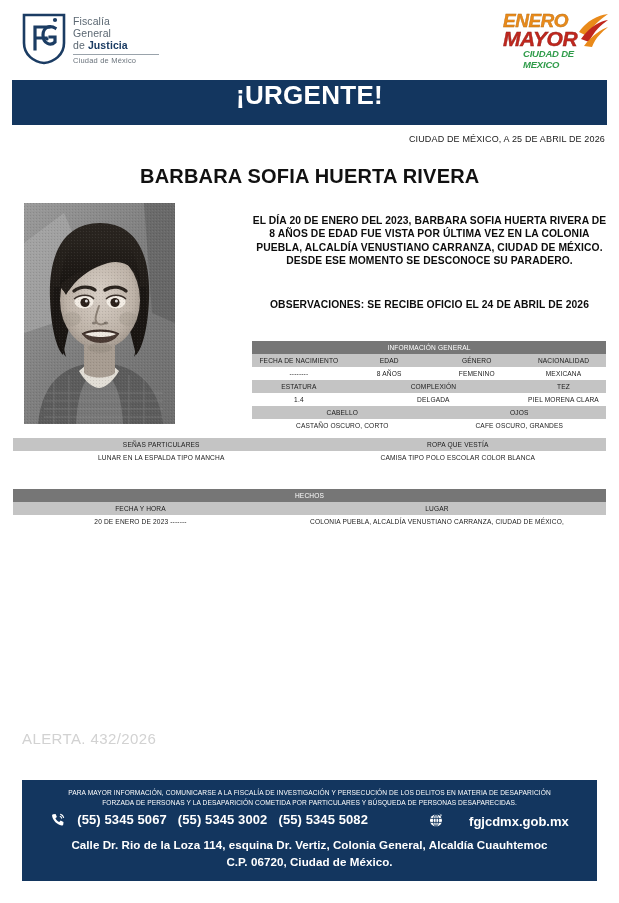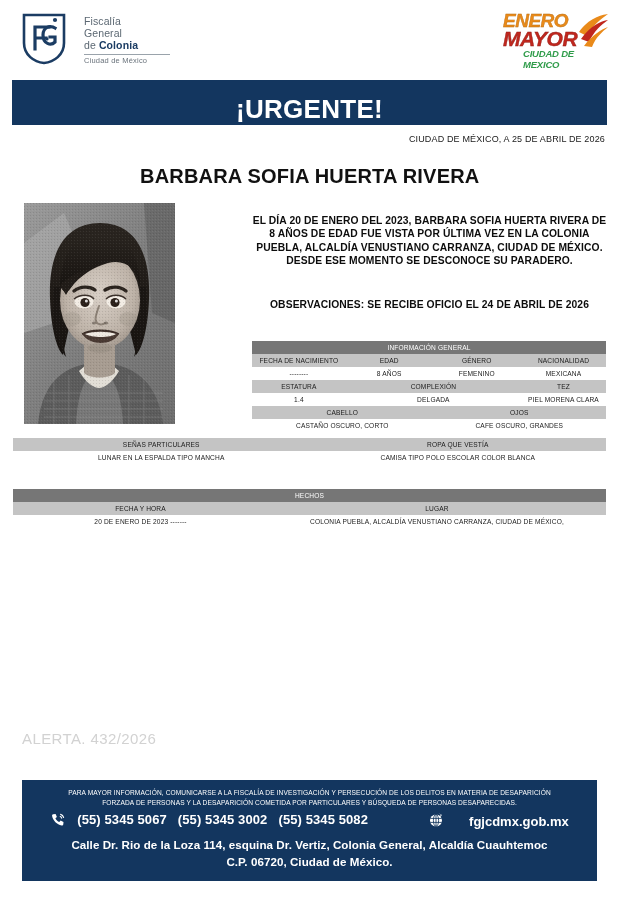--- a/index.html
+++ b/index.html
@@ -27,21 +27,21 @@
     left: 22px; top: 13px;
     display: flex;
     align-items: flex-start;
   }
   .fgj-shield {
     width: 44px; height: 52px;
     position: relative;
     flex: none;
   }
   .fgj-text {
-    margin-left: 18px;
+    margin-left: 7px;
     padding-top: 3px;
     line-height: 1.14;
   }
   .fgj-line {
     font-size: 10.5px;
     color: #5c6873;
     letter-spacing: .1px;
     white-space: nowrap;
   }
   .fgj-line b { color: #1b3c63; font-weight: bold; }
@@ -97,21 +97,21 @@
     width: 34px; height: 36px;
   }
 
   
   .urgente-band {
     position: absolute;
     left: 12px; top: 80px;
     width: 595px; height: 45px;
     background: #13365f;
     display: flex;
-    align-items: flex-end;
+    align-items: flex-start;
     justify-content: center;
   }
   .urgente-text {
     color: #ffffff;
     font-size: 26px;
     font-weight: bold;
     letter-spacing: .3px;
   }
 
   
@@ -277,21 +277,21 @@
         <path d="M2 2 H42 V30 C42 42 32 49 22 50 C12 49 2 42 2 30 Z" fill="none" stroke="#1b3c63" stroke-width="2.6"></path>
         <path d="M13 14 H27 M13 14 V36 M13 25 H24" fill="none" stroke="#1b3c63" stroke-width="3.2" stroke-linecap="square"></path>
         <path d="M33 15 C28 12 21 14 21 22 C21 31 29 33 33 29 V24 H28" fill="none" stroke="#1b3c63" stroke-width="3.2" stroke-linecap="square"></path>
         <circle cx="33" cy="7" r="2.1" fill="#1b3c63"></circle>
         <circle cx="25" cy="26" r="1.6" fill="#1b3c63"></circle>
       </svg>
     </div>
     <div class="fgj-text">
       <div class="fgj-line">Fiscalía</div>
       <div class="fgj-line">General</div>
-      <div class="fgj-line"><span>de </span><b>Colonia</b></div>
+      <div class="fgj-line"><span>de </span><b>Justicia</b></div>
       <div class="fgj-rule"></div>
       <div class="fgj-sub">Ciudad de México</div>
     </div>
   </div>
 
   <div class="amber-logo">
     <svg class="amber-swoosh" viewBox="0 0 34 36">
       <path d="M4 20 C14 6 26 3 33 2 C26 7 18 13 12 24 Z" fill="#e98a1a"></path>
       <path d="M6 27 C15 14 26 9 33 8 C26 13 19 19 14 30 Z" fill="#c0271e"></path>
       <path d="M9 34 C17 23 27 17 33 15 C27 20 21 25 17 35 Z" fill="#e98a1a"></path>

